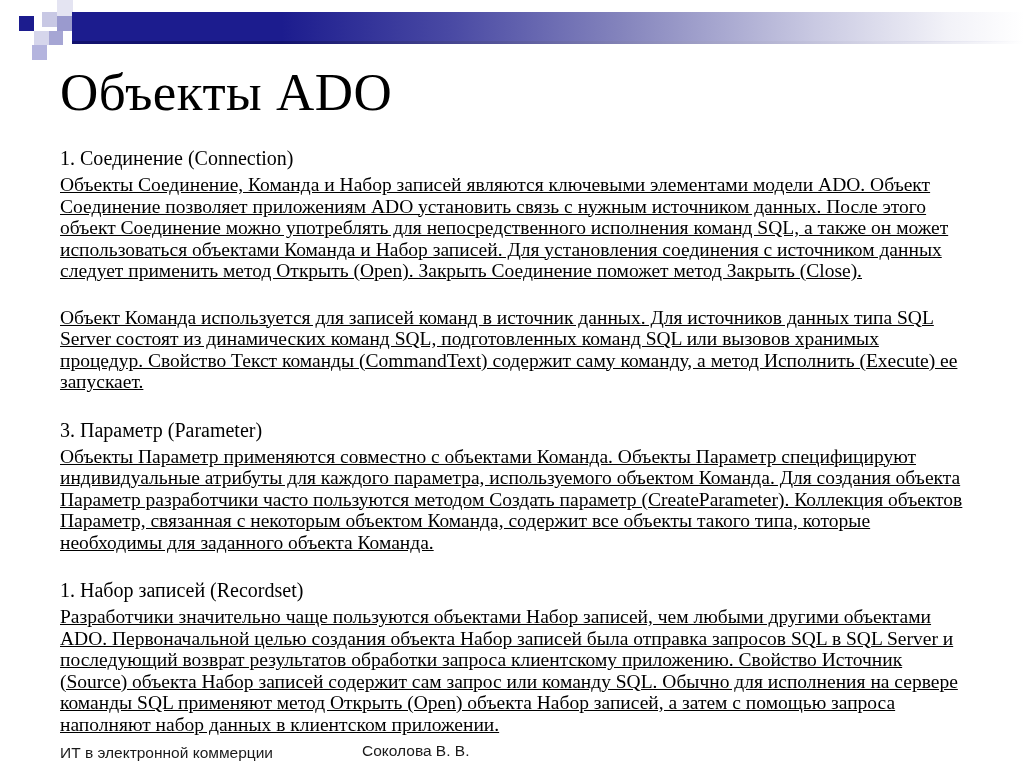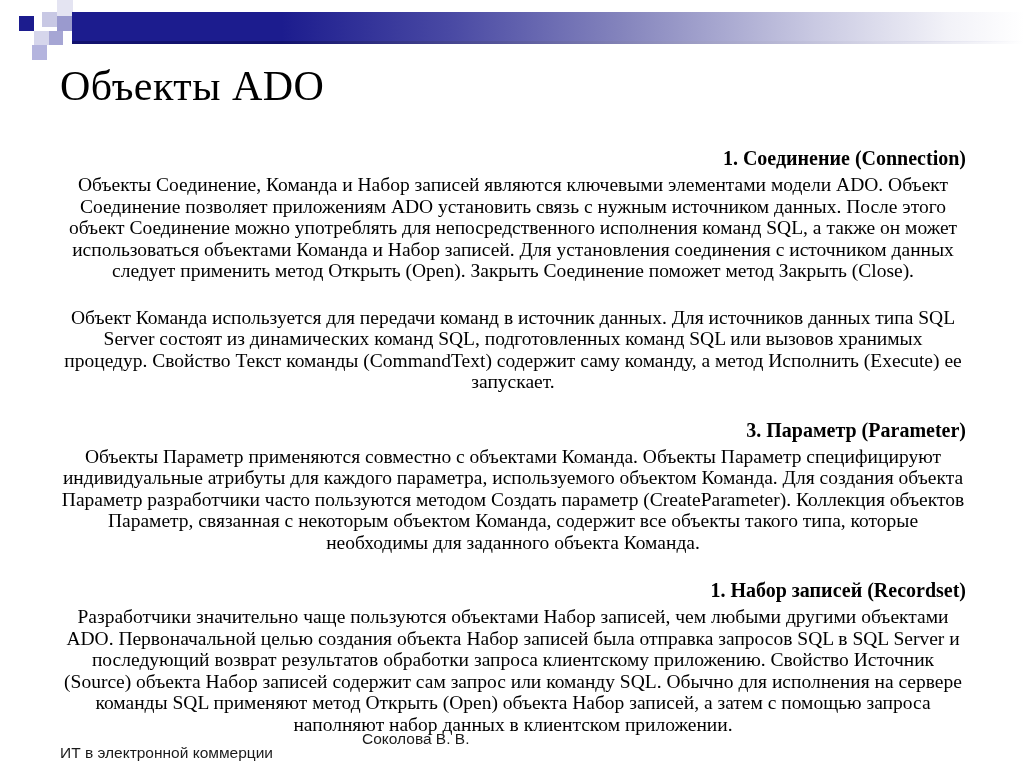--- a/index.html
+++ b/index.html
@@ -38,55 +38,55 @@
     left: 0; right: 0; bottom: -2px; height: 3px;
     background: linear-gradient(90deg,
       #12126e 0%, #12126e 22%, #55559a 45%,
       #9c9cc4 65%, #d8d8e8 85%, rgba(255,255,255,0) 100%);
   }
 
   .title {
     position: absolute;
     left: 60px; top: 62px;
     margin: 0;
-    font-size: 42px;
+    font-size: 53px;
     font-weight: 400;
     letter-spacing: 0.5px;
     white-space: nowrap;
   }
 
   .content {
     position: absolute;
     left: 60px; right: 58px;
     top: 146px;
   }
   .sec h2 {
     margin: 0 0 4px 0;
     font-size: 20px;
     line-height: 24px;
-    font-weight: 700;
-    text-align: right;
+    font-weight: 400;
   }
   .sec p {
     margin: 0 0 25px 0;
     font-size: 19.5px;
     line-height: 21.5px;
-    text-align: center;
+    text-align: left;
+    text-decoration: underline;
   }
   .sec:last-child p { margin-bottom: 8px; }
 
   .footer {
     position: absolute;
     left: 0; right: 0; top: 726px;
     font-family: "Liberation Sans", sans-serif;
     font-size: 15.5px;
     color: #1a1a1a;
   }
   .footer .footer-left  { position: absolute; left: 60px;  top: 18px; white-space: nowrap; }
-  .footer .footer-author{ position: absolute; left: 362px; top: 4px; white-space: nowrap; }
+  .footer .footer-author{ position: absolute; left: 362px; top: 16px; white-space: nowrap; }
 </style>
 </head>
 <body>
 
 <div class="slide">
 
   <div>
     <div class="deco-sq sq1"></div>
     <div class="deco-sq sq2"></div>
     <div class="deco-sq sq3"></div>
@@ -101,21 +101,21 @@
   <h1 class="title">Объекты ADO</h1>
 
   <div class="content">
 
     <section class="sec">
       <h2>1. Соединение (Connection)</h2>
       <p>Объекты Соединение, Команда и Набор записей являются ключевыми элементами модели ADO. Объект Соединение позволяет приложениям ADO установить связь с нужным источником данных. После этого объект Соединение можно употреблять для непосредственного исполнения команд SQL, а также он может использоваться объектами Команда и Набор записей. Для установления соединения с источником данных следует применить метод Открыть (Open). Закрыть Соединение поможет метод Закрыть (Close).</p>
     </section>
 
     <section class="sec">
-      <p>Объект Команда используется для передачи команд в источник данных. Для источников данных типа SQL Server состоят из динамических команд SQL, подготовленных команд SQL или вызовов хранимых процедур. Свойство Текст команды (CommandText) содержит саму команду, а метод Исполнить (Execute) ее запускает.</p>
+      <p>Объект Команда используется для записей команд в источник данных. Для источников данных типа SQL Server состоят из динамических команд SQL, подготовленных команд SQL или вызовов хранимых процедур. Свойство Текст команды (CommandText) содержит саму команду, а метод Исполнить (Execute) ее запускает.</p>
     </section>
 
     <section class="sec">
       <h2>3. Параметр (Parameter)</h2>
       <p>Объекты Параметр применяются совместно с объектами Команда. Объекты Параметр специфицируют индивидуальные атрибуты для каждого параметра, используемого объектом Команда. Для создания объекта Параметр разработчики часто пользуются методом Создать параметр (CreateParameter). Коллекция объектов Параметр, связанная с некоторым объектом Команда, содержит все объекты такого типа, которые необходимы для заданного объекта Команда.</p>
     </section>
 
     <section class="sec">
       <h2>1. Набор записей (Recordset)</h2>
       <p>Разработчики значительно чаще пользуются объектами Набор записей, чем любыми другими объектами ADO. Первоначальной целью создания объекта Набор записей была отправка запросов SQL в SQL Server и последующий возврат результатов обработки запроса клиентскому приложению. Свойство Источник (Source) объекта Набор записей содержит сам запрос или команду SQL. Обычно для исполнения на сервере команды SQL применяют метод Открыть (Open) объекта Набор записей, а затем с помощью запроса наполняют набор данных в клиентском приложении.</p>

